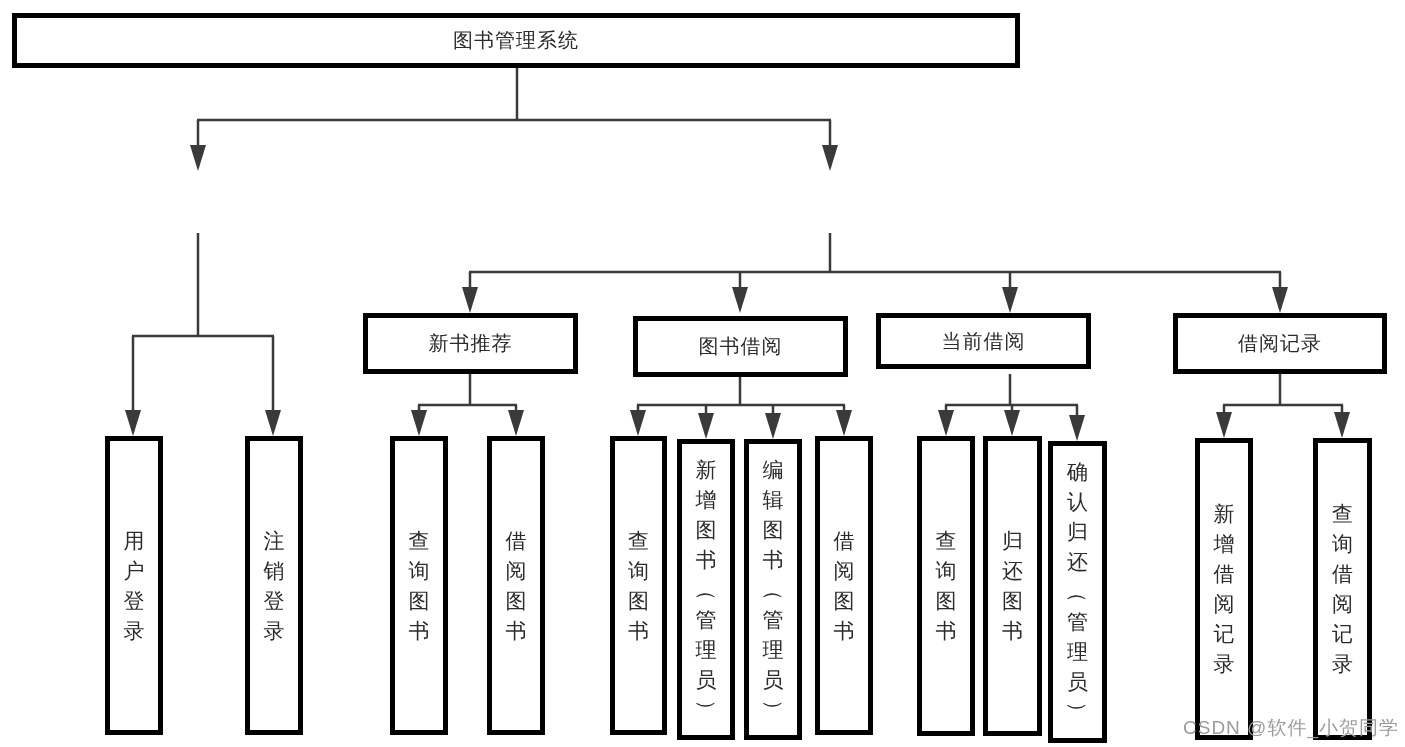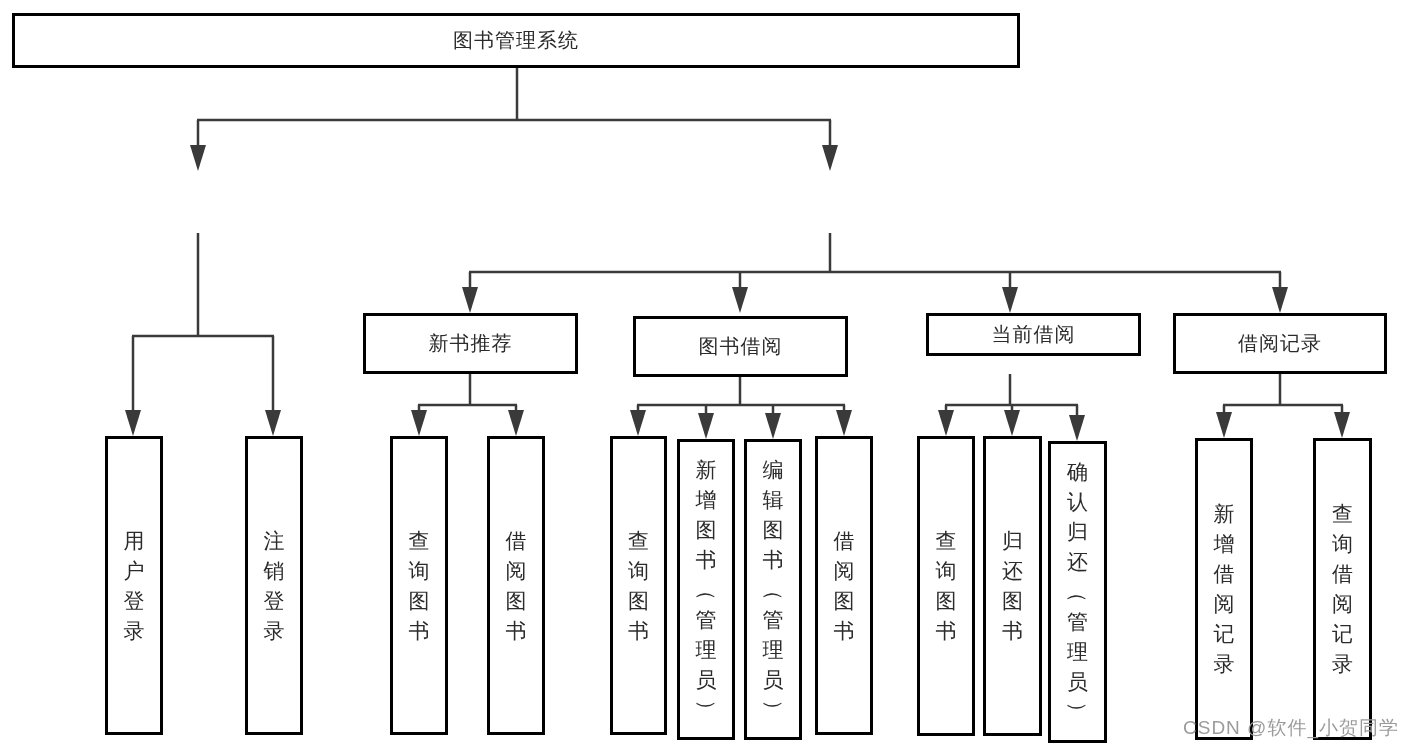--- a/index.html
+++ b/index.html
@@ -11,21 +11,21 @@
     color:#2b2b2b;
     overflow:hidden;
   }
   .wires{position:absolute;left:0;top:0;width:1405px;height:747px;}
   .wires line{stroke:#3a3a3a;stroke-width:2.5;}
   .wires polygon{fill:#3a3a3a;stroke:none;}
   .box{
     position:absolute;
     box-sizing:border-box;
     background:#ffffff;
-    border:3px solid #000000;
+    border:5px solid #000000;
     display:flex;
     align-items:center;
     justify-content:center;
   }
   .hlabel{font-size:20px;letter-spacing:1px;color:#2b2b2b;white-space:nowrap;}
   .leaf{flex-direction:column;}
   .leaf .ch{display:block;height:30px;line-height:30px;font-size:21px;text-align:center;color:#2b2b2b;}
   .leaf .ch.paren{transform:rotate(90deg);}
   .watermark{
     position:absolute;left:1183px;top:715px;
@@ -111,21 +111,21 @@
     <span class="hlabel">图书管理系统</span>
   </div>
 
 
   <div class="box" style="left:363px;top:313px;width:215px;height:61px">
     <span class="hlabel">新书推荐</span>
   </div>
   <div class="box" style="left:633px;top:316px;width:215px;height:61px">
     <span class="hlabel">图书借阅</span>
   </div>
-  <div class="box" style="left:926px;top:313px;width:215px;height:43px">
+  <div class="box" style="left:876px;top:313px;width:215px;height:56px">
     <span class="hlabel">当前借阅</span>
   </div>
   <div class="box" style="left:1173px;top:313px;width:214px;height:61px">
     <span class="hlabel">借阅记录</span>
   </div>
 
   <div class="box leaf" style="left:105px;top:436px;width:58px;height:299px">
       <span class="ch">用</span>
       <span class="ch">户</span>
       <span class="ch">登</span>

